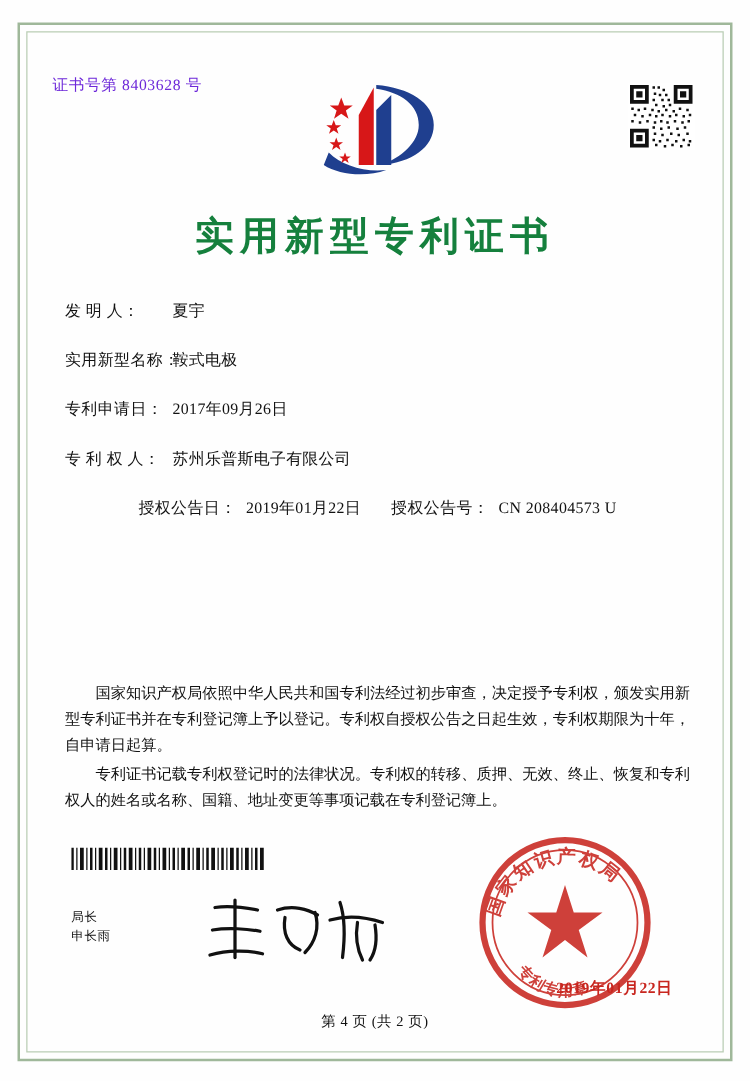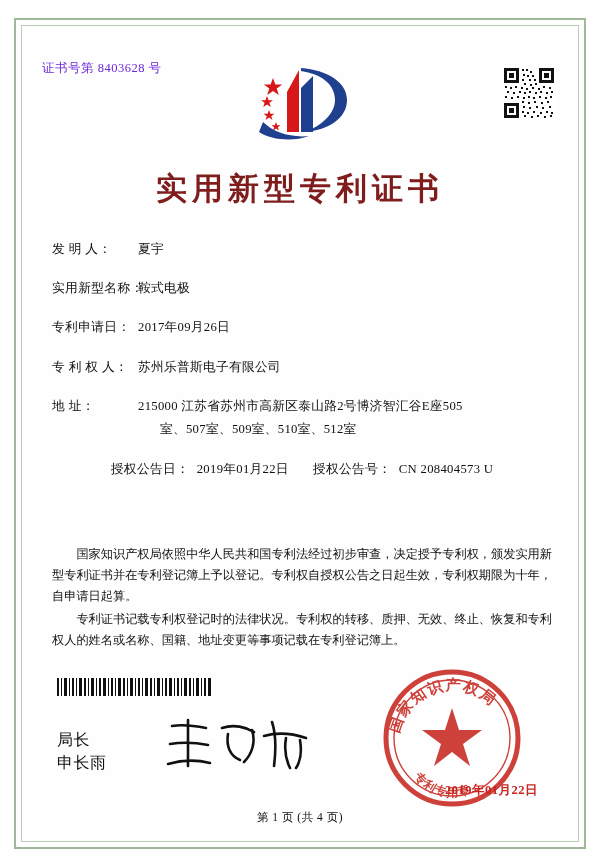--- a/index.html
+++ b/index.html
@@ -71,21 +71,21 @@
   .title {
     position: absolute;
     left: 0;
     right: 0;
     top: 168px;
     text-align: center;
     font-size: 31px;
     font-weight: bold;
     letter-spacing: 5px;
     font-family: "Liberation Serif", "DejaVu Serif", serif;
-    color: #7f1d1d;
+    color: #15803d;
   }
 
   .fields {
     position: absolute;
     left: 52px;
     right: 48px;
     top: 240px;
   }
   .field {
     display: flex;
@@ -144,21 +144,21 @@
     left: 57px;
     top: 678px;
     width: 155px;
     height: 18px;
   }
 
   .signoff {
     position: absolute;
     left: 57px;
     top: 728px;
-    font-size: 16px;
+    font-size: 10px;
     line-height: 1.45;
     letter-spacing: 0.5px;
   }
 
   .handwriting {
     position: absolute;
     left: 160px;
     top: 714px;
     width: 160px;
     height: 62px;
@@ -309,27 +309,20 @@
       <span class="val">鞍式电极</span>
     </div>
     <div class="field">
       <span class="lab">专利申请日：</span>
       <span class="val">2017年09月26日</span>
     </div>
     <div class="field">
       <span class="lab">专 利 权 人：</span>
       <span class="val">苏州乐普斯电子有限公司</span>
     </div>
-    <div class="field">
-      <span class="lab">地 址：</span>
-      <span class="val">
-        <span>215000 江苏省苏州市高新区泰山路2号博济智汇谷E座505</span>
-        <span class="second-line">室、507室、509室、510室、512室</span>
-      </span>
-    </div>
     <div class="field double">
       <span class="lab">授权公告日：</span>
       <span class="val2">2019年01月22日</span>
       <span class="lab2">授权公告号：</span>
       <span class="val2">CN 208404573 U</span>
     </div>
   </div>
 
   <div class="paras">
     <p>国家知识产权局依照中华人民共和国专利法经过初步审查，决定授予专利权，颁发实用新型专利证书并在专利登记簿上予以登记。专利权自授权公告之日起生效，专利权期限为十年，自申请日起算。</p>
@@ -421,15 +414,15 @@
 
         <path id="arcBottom" d="M30 100 A46 46 0 0 0 118 100" fill="none"></path>
         <text font-family="Liberation Serif, serif" font-size="12" fill="#c8261f" font-weight="bold" letter-spacing="1">
           <textPath href="#arcBottom" startOffset="12%">专利专用章</textPath>
         </text>
       </g>
     </svg>
   </div>
   <div class="seal-date">2019年01月22日</div>
 
-  <div class="footer">第 1 页 (共 4 页)</div>
+  <div class="footer">第 4 页 (共 2 页)</div>
 
 </div>
 
 </body></html>

